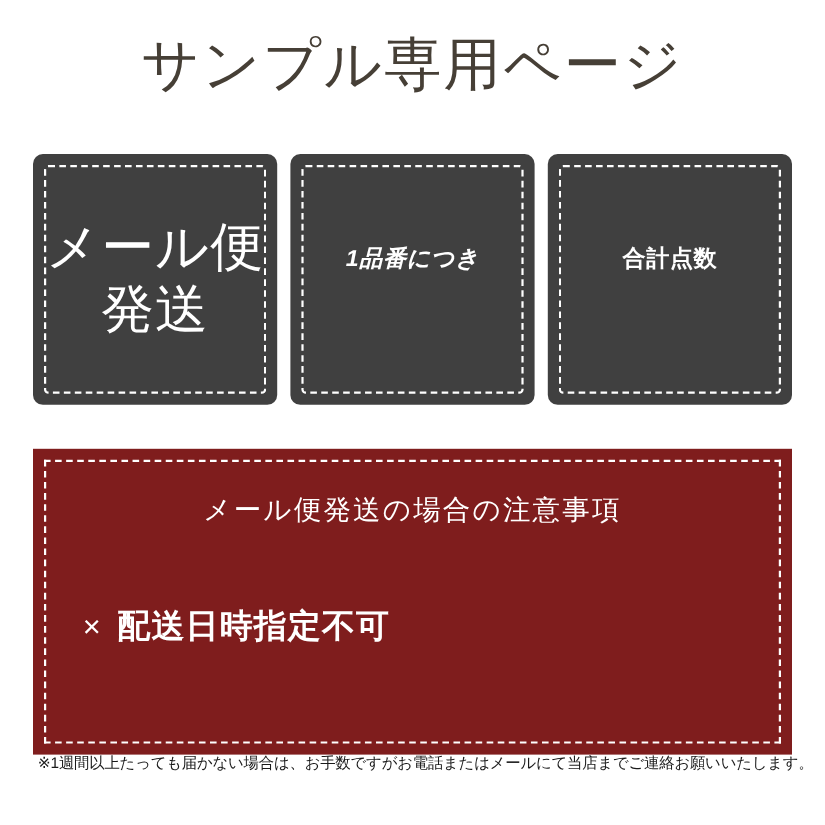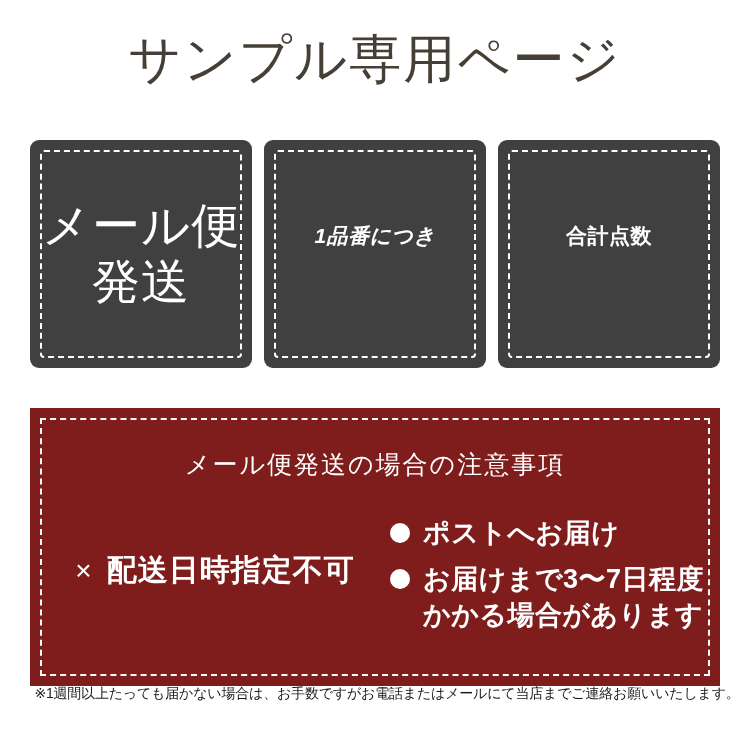--- a/index.html
+++ b/index.html
@@ -251,32 +251,18 @@
     <span class="dashed"></span>
 
     <div class="notice-heading">メール便発送の場合の注意事項</div>
 
     <div class="notice-body">
 
       <div class="notice-left">
         <span class="xmark">×</span><span>配送日時指定不可</span>
       </div>
 
-      <div class="notice-right">
-
-        <div class="bullet-row">
-          <span class="bullet-dot"></span>
-          <span class="bullet-text">ポストへお届け</span>
-        </div>
-
-        <div class="bullet-row">
-          <span class="bullet-dot"></span>
-          <span class="bullet-text">お届けまで3〜7日程度
-かかる場合があります</span>
-        </div>
-
-      </div>
     </div>
   </div>
 
   <div class="footnote">※1週間以上たっても届かない場合は、お手数ですがお電話またはメールにて当店までご連絡お願いいたします。</div>
 
 </div>
 
 </body></html>

